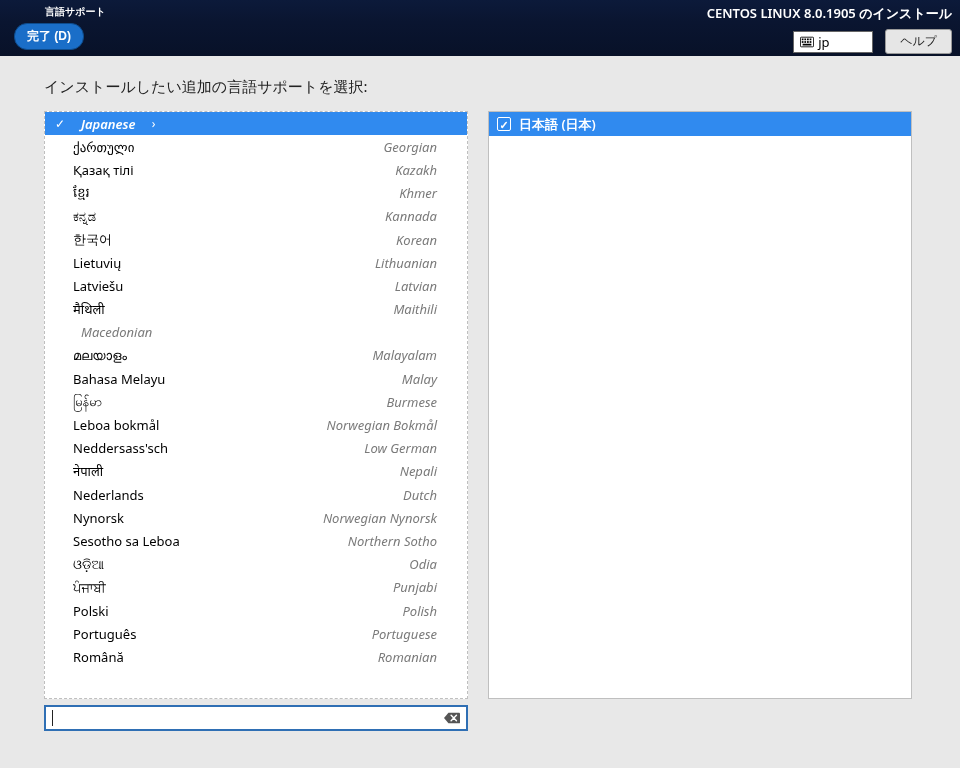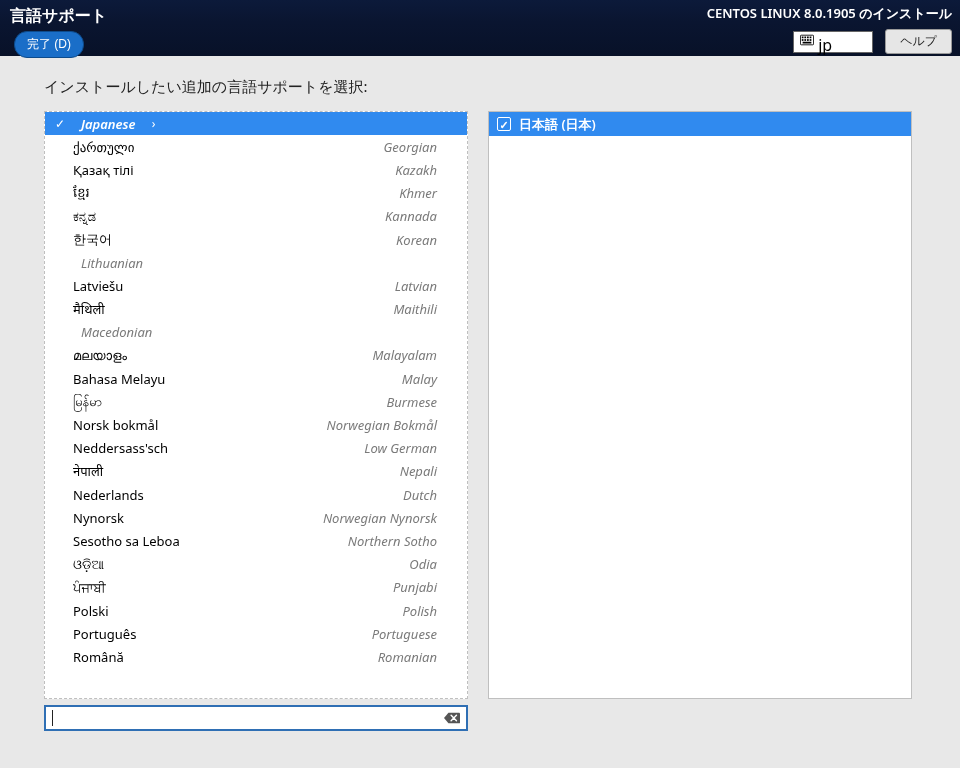--- a/index.html
+++ b/index.html
@@ -10,41 +10,43 @@
     width: 100%;
     height: 56px;
     background: linear-gradient(180deg, #0c1a3a 0%, #0a1530 40%, #081128 100%);
     display: flex;
     align-items: flex-start;
     justify-content: space-between;
     padding: 4px 8px 0 8px;
     color: #fff;
   }
   .header-left { display: flex; flex-direction: column; align-items: flex-start; gap: 4px; }
-  .header-title { font-size: 16px; font-weight: 600; padding-left: 2px; }
+  .header-title { font-size: 10px; font-weight: 600; padding-left: 2px; margin-left: 35px; }
   .done-button {
     background: #1a6ec8;
     border: 1px solid #0d4b8c;
     border-radius: 13px;
     color: #fff;
     font-size: 12px;
     padding: 4px 12px;
     cursor: pointer;
     margin-left: 6px;
+    font-weight: bold;
   }
   .header-right { display: flex; flex-direction: column; align-items: flex-end; gap: 6px; }
   .header-subtitle { font-size: 13px; font-weight: 600; }
   .header-right-row { display: flex; align-items: center; gap: 12px; }
   .kb-indicator {
     background: #fff;
     color: #000;
     border: 1px solid #666;
     padding: 2px 6px;
-    font-size: 16px;
-    display: flex;
+    font-size: 13px;
+    display: flex;
+    align-items: center;
     gap: 4px;
     min-width: 80px;
     height: 22px;
   }
   .kb-icon svg { width: 14px; height: 12px; display: block; }
   .help-button {
     background: #e6e6e6;
     border: 1px solid #999;
     border-radius: 3px;
     color: #222;
@@ -255,20 +257,21 @@
               <span class="row-arrow"></span>
             </div>
             <div class="lang-row">
               <span class="row-check"></span>
               <span class="row-native">한국어</span>
               <span class="row-english">Korean</span>
               <span class="row-arrow"></span>
             </div>
             <div class="lang-row">
               <span class="row-check"></span>
+              <span class="row-native">Lietuvių</span>
               <span class="row-english">Lithuanian</span>
               <span class="row-arrow"></span>
             </div>
             <div class="lang-row">
               <span class="row-check"></span>
               <span class="row-native">Latviešu</span>
               <span class="row-english">Latvian</span>
               <span class="row-arrow"></span>
             </div>
             <div class="lang-row">
@@ -295,21 +298,21 @@
               <span class="row-arrow"></span>
             </div>
             <div class="lang-row">
               <span class="row-check"></span>
               <span class="row-native">မြန်မာ</span>
               <span class="row-english">Burmese</span>
               <span class="row-arrow"></span>
             </div>
             <div class="lang-row">
               <span class="row-check"></span>
-              <span class="row-native">Norsk bokmål</span>
+              <span class="row-native">Leboa bokmål</span>
               <span class="row-english">Norwegian Bokmål</span>
               <span class="row-arrow"></span>
             </div>
             <div class="lang-row">
               <span class="row-check"></span>
               <span class="row-native">Neddersass'sch</span>
               <span class="row-english">Low German</span>
               <span class="row-arrow"></span>
             </div>
             <div class="lang-row">

